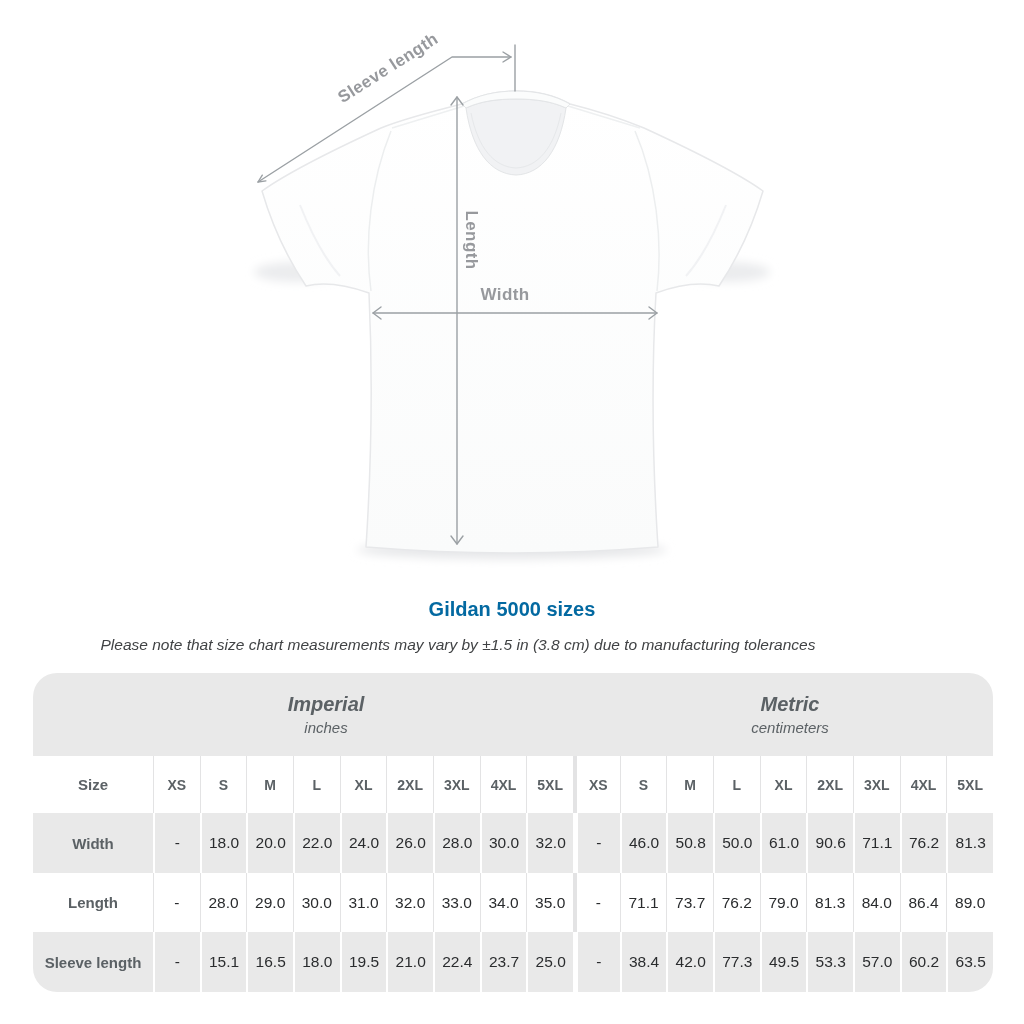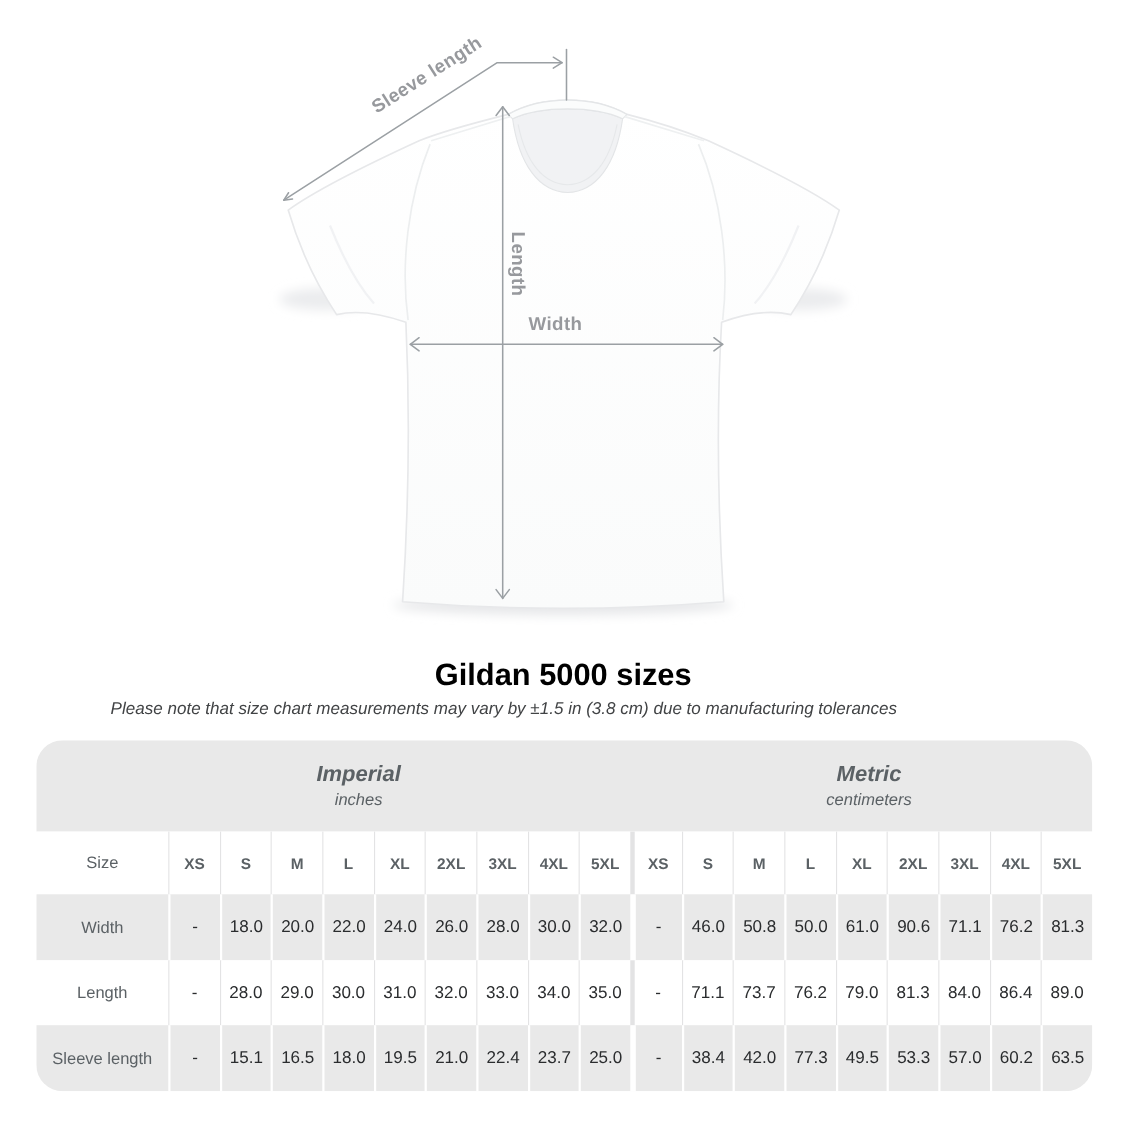--- a/index.html
+++ b/index.html
@@ -13,21 +13,21 @@
   }
   .diagram { position: absolute; top: 0; left: 0; }
   .dim-label {
     font-family: "Liberation Sans", sans-serif;
     font-size: 17px; font-weight: bold;
     fill: #97999d; letter-spacing: .4px;
   }
   .page-title {
     position: absolute; top: 598px; left: 0; width: 1024px;
     margin: 0; text-align: center;
-    font-size: 28px; font-weight: bold; color: #000000;
+    font-size: 20px; font-weight: bold; color: #0369a1;
   }
   .page-subtitle {
     position: absolute; top: 636px; left: 0; width: 916px;
     margin: 0; text-align: center;
     font-size: 15.5px; font-style: italic; color: #414345;
   }
   .size-table {
     position: absolute; left: 33px; top: 673px;
     width: 960px; border-radius: 24px; overflow: hidden;
     background: #ffffff;
@@ -43,21 +43,21 @@
   .unit-sub { font-size: 15px; font-style: italic; }
   .trow { display: grid; grid-template-columns: 120px repeat(18, 1fr); }
   .trow.white { background: #ffffff; height: 57px; }
   .trow.gray  { background: #e9e9e9; height: 60px; }
   .cell {
     display: flex; align-items: center; justify-content: center;
     font-size: 15.5px; color: #2a2c2e;
   }
   .trow.white .cell { border-left: 1px solid #e3e3e4; }
   .trow.gray  .cell { border-left: 2px solid #ffffff; }
-  .trow .cell.label { border-left: none; font-weight: normal; color: #5b6165; font-size: 15px; }
+  .trow .cell.label { border-left: none; font-weight: bold; color: #5b6165; font-size: 15px; }
   .cell.head { font-weight: bold; color: #5b6165; font-size: 14px; }
   .trow.white .cell.sec { border-left-width: 4px; }
   .trow.gray  .cell.sec { border-left-width: 5px; }
 </style>
 </head>
 <body>
 
 <svg class="diagram" width="1024" height="600" viewBox="0 0 1024 600" aria-hidden="true">
   <defs>
     <filter id="soft" x="-50%" y="-50%" width="200%" height="200%">

